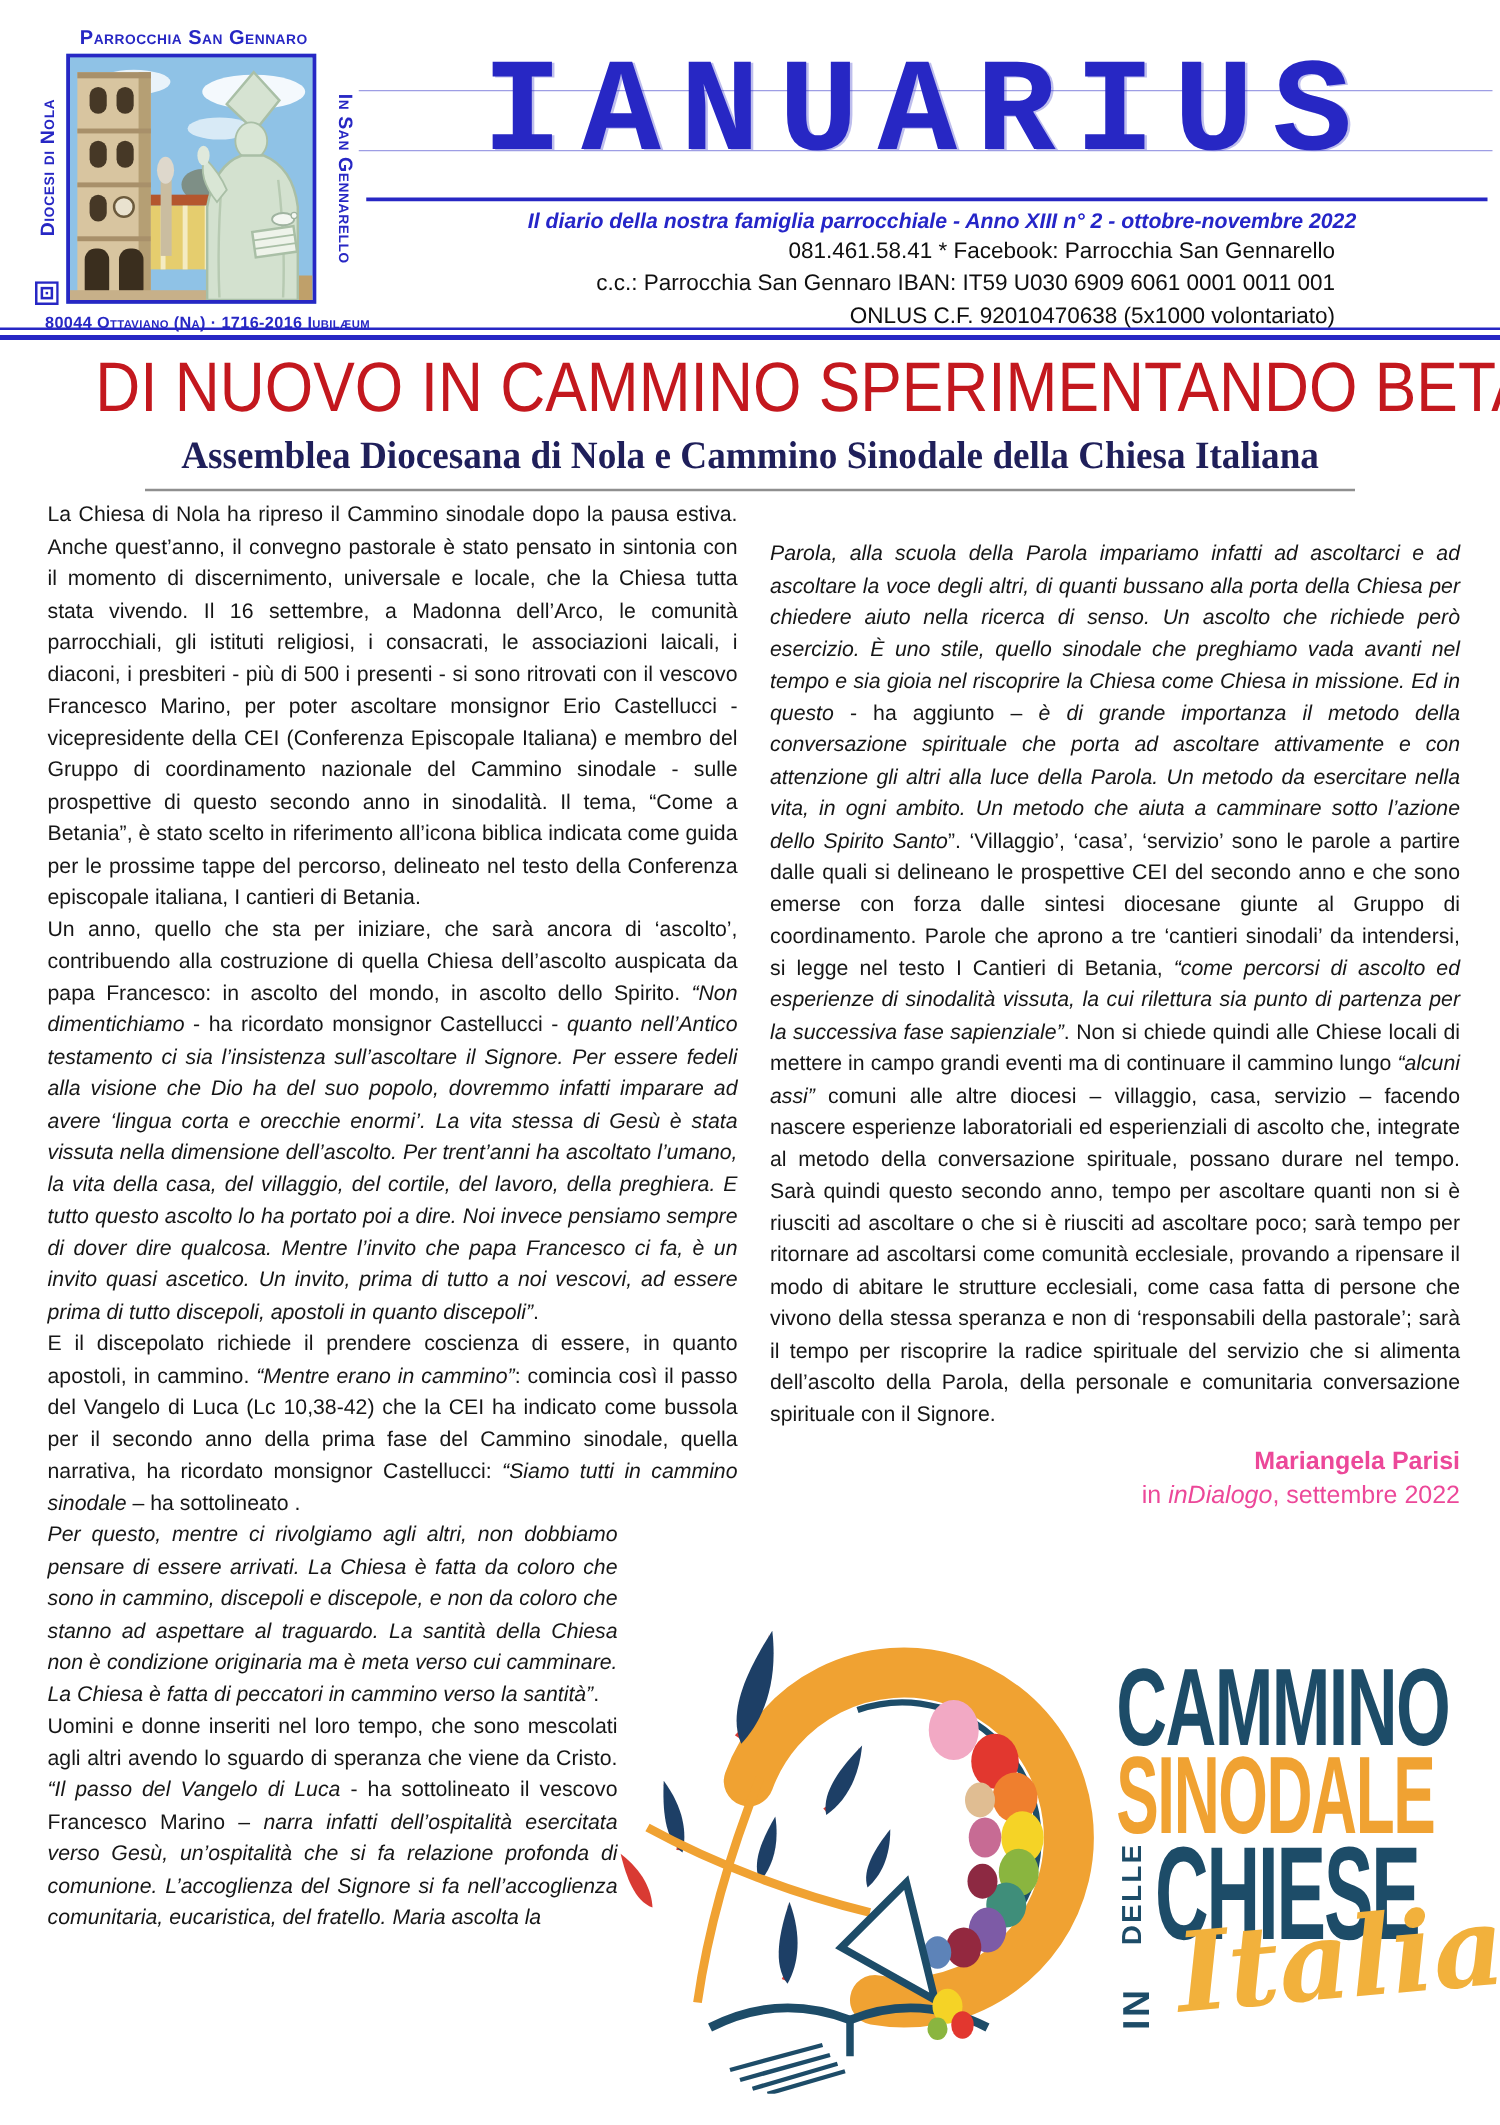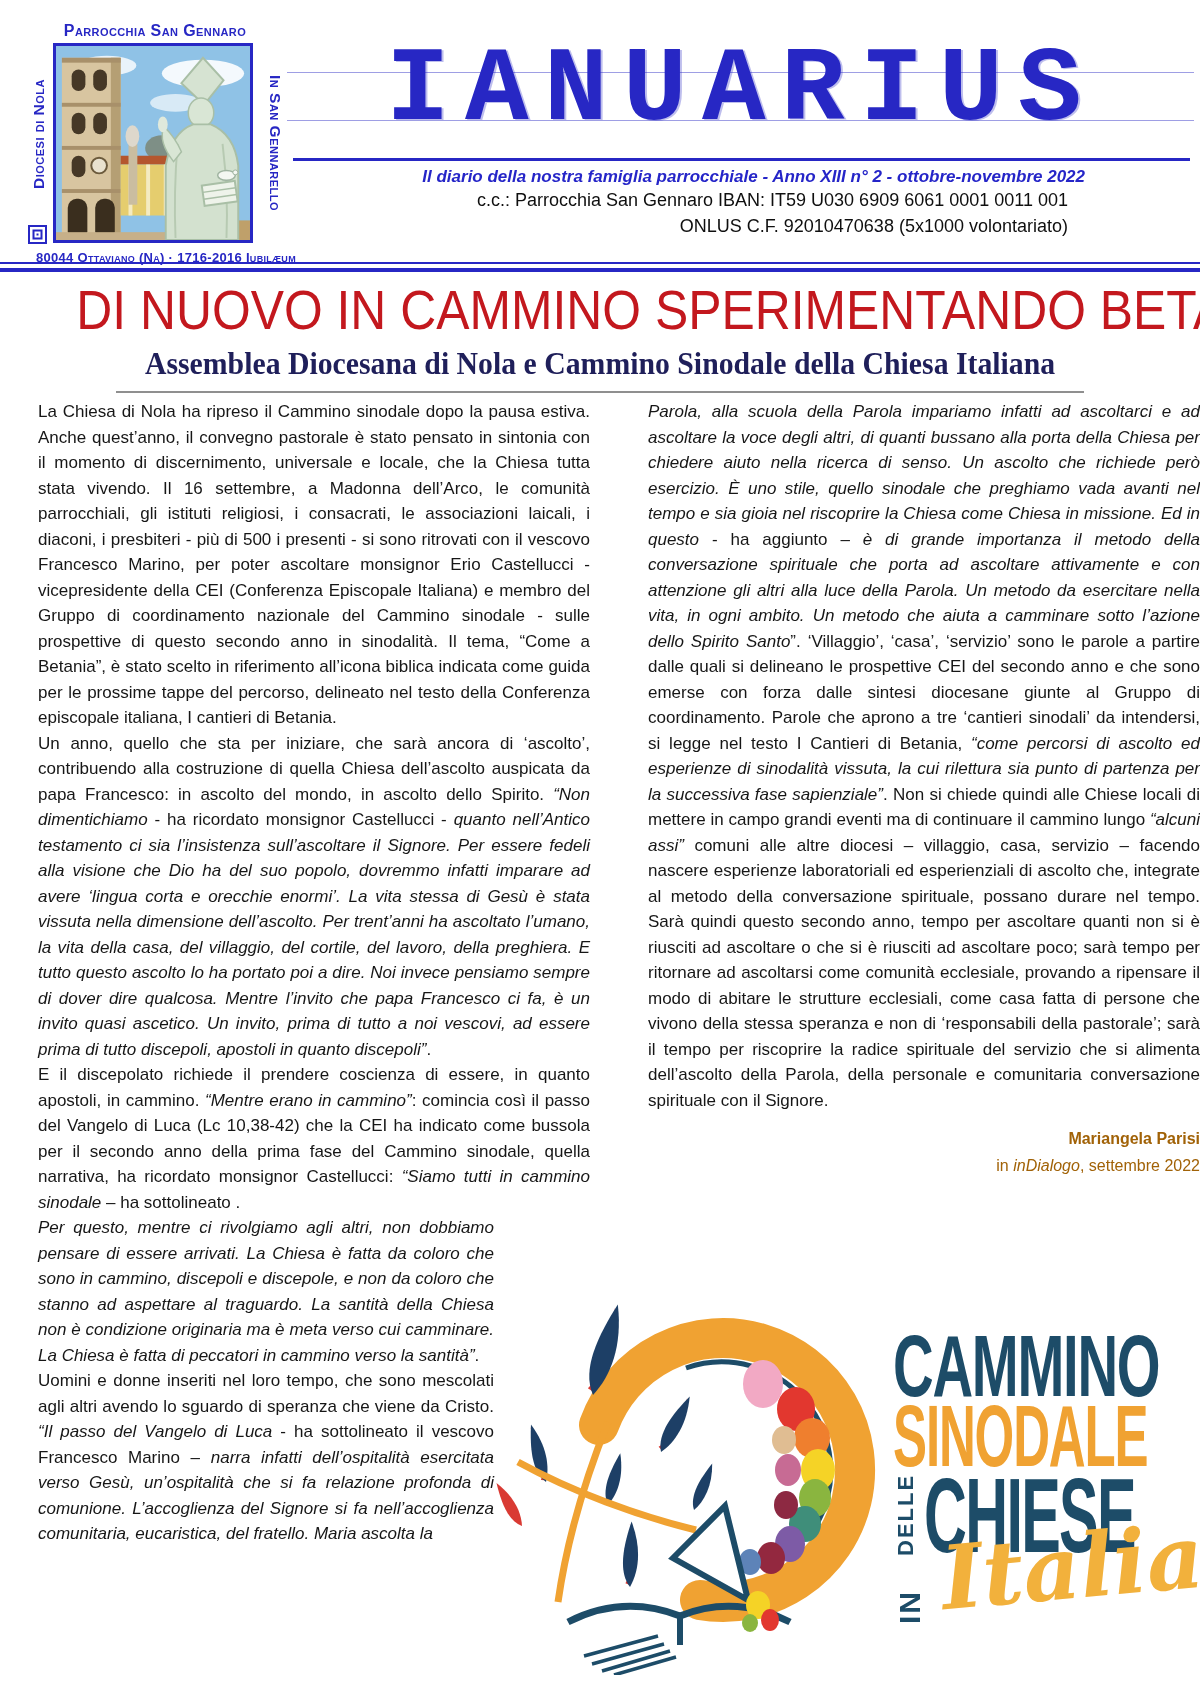--- a/index.html
+++ b/index.html
@@ -33,24 +33,24 @@
   .headline { position:absolute; left:0; top:282px; width:1200px; text-align:center; color:#c3181e; }
   .headline > span { display:inline-block; font-size:56px; line-height:1; font-weight:400; transform:scaleX(.89); transform-origin:center; white-space:nowrap; }
   .subheadline { position:absolute; left:0; top:346px; width:1200px; text-align:center; color:#1f1f5a; font-family:Liberation Serif, serif; }
   .subheadline > span { display:inline-block; font-size:31px; font-weight:700; transform:scaleX(.96); white-space:nowrap; }
   .subhead-rule { position:absolute; left:116px; top:391px; width:968px; height:2px; background:#8f8f8f; }
 
   
   .col { position:absolute; top:399px; font-size:17px; line-height:25.5px; text-align:justify; hyphens:auto; -webkit-hyphens:auto; color:#161616; }
   .col p { margin:0; }
   .col-left { left:38px; width:552px; }
-  .col-right { left:648px; width:552px; }
+  .col-right { left:616px; width:552px;margin-top:31px; }
   .col-left .narrow { width:456px; }
   em { font-style:italic; }
-  .byline { margin-top:12px; text-align:right; font-size:16px; line-height:27px; color:#a16207; }
+  .byline { margin-top:12px; text-align:right; font-size:20px; line-height:27px; color:#ec4899; }
   .byline .author { font-weight:700; }
 
   
   .synod-art { position:absolute; left:488px; top:1300px; width:412px; height:375px; }
   .synod-art svg { display:block; width:100%; height:100%; }
   .synod-words { position:absolute; left:893px; top:1332px; width:278px; }
   .sw1 { font-size:88px; font-weight:700; color:#1d4c68; transform:scaleX(.64); transform-origin:left; line-height:68px; letter-spacing:-2px; white-space:nowrap; }
   .sw2 { font-size:88px; font-weight:700; color:#f0a232; transform:scaleX(.58); transform-origin:left; line-height:72px; letter-spacing:-2px; white-space:nowrap; }
   .sw-row3 { display:flex; align-items:flex-end; height:82px; margin-top:2px; }
   .sw-delle { writing-mode:vertical-rl; transform:rotate(180deg); font-size:22px; font-weight:700; color:#1d4c68; letter-spacing:2px; height:82px; text-align:center; }
@@ -124,20 +124,21 @@
 
 <div class="masthead">
   <div class="mh-guide g1"></div>
   <div class="mh-guide g2"></div>
   <div class="masthead-title">IANUARIUS</div>
   <div class="masthead-rule"></div>
   <div class="masthead-subtitle">Il diario della nostra famiglia parrocchiale - Anno XIII n° 2 - ottobre-novembre 2022</div>
 </div>
 
 <div class="contact">
+  <div>081.461.58.41 * Facebook: Parrocchia San Gennarello</div>
   <div>c.c.: Parrocchia San Gennaro IBAN: IT59 U030 6909 6061 0001 0011 001</div>
   <div>ONLUS C.F. 92010470638 (5x1000 volontariato)</div>
 </div>
 
 <div class="double-rule"></div>
 
 <div class="headline">
   <span>DI NUOVO IN CAMMINO SPERIMENTANDO BETANIA</span>
 </div>
 <div class="subheadline">

